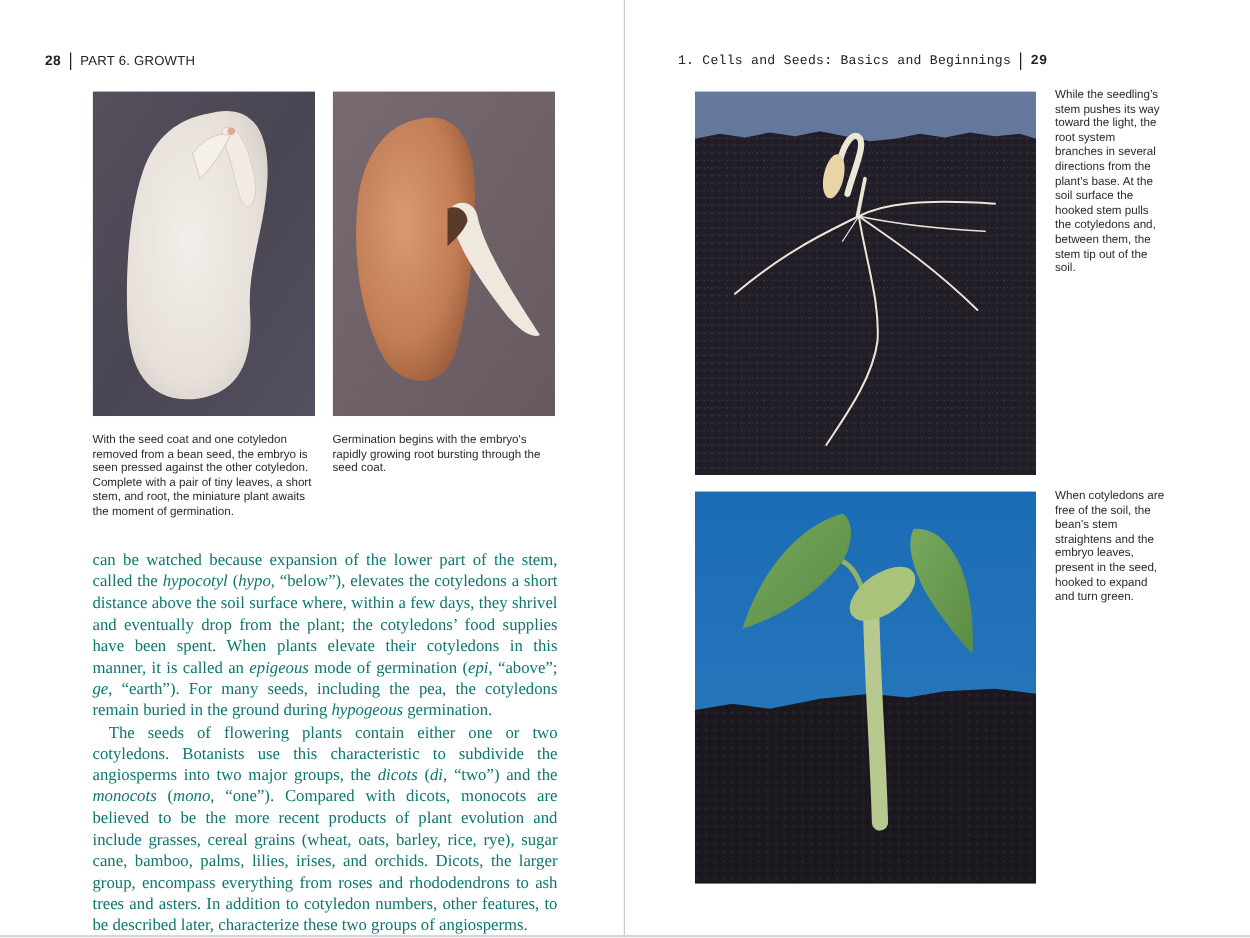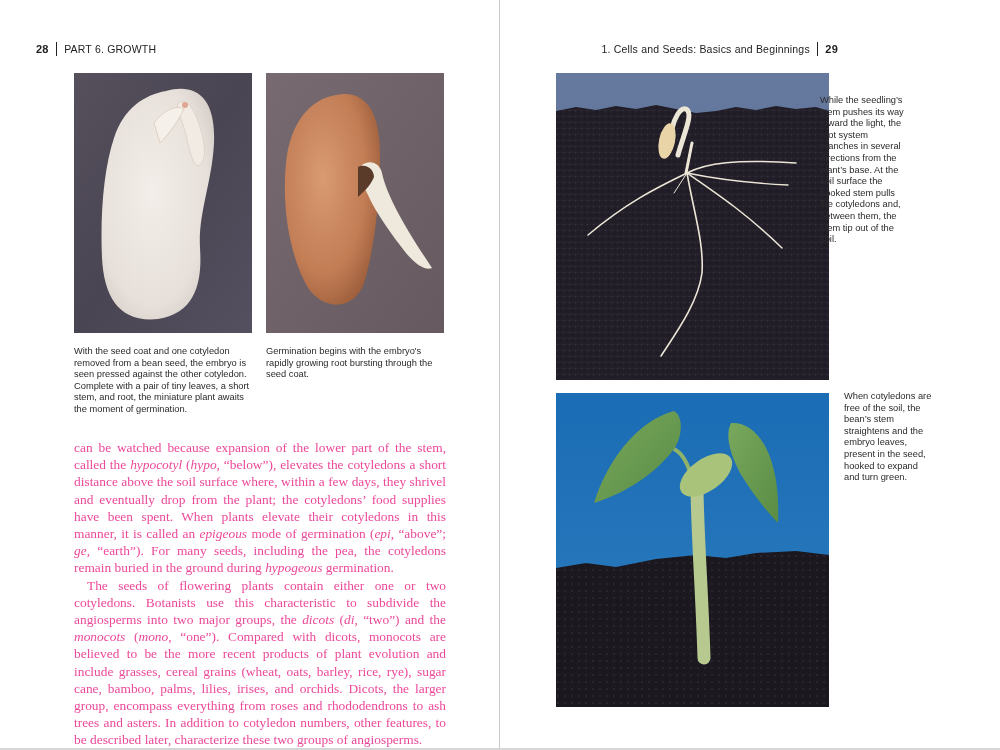--- a/index.html
+++ b/index.html
@@ -13,34 +13,34 @@
     .gutter { position: absolute; left: 499px; top: 0; width: 1px; height: 750px; background: #c9c9c9; }
     .bottom-edge { position: absolute; left: 0; top: 748px; width: 1000px; height: 2px; background: #d6d6d6; }
 
     .running-head {
       position: absolute; top: 42px; font-size: 10.5px; letter-spacing: 0.2px;
       display: flex; align-items: center; color: #222; white-space: nowrap;
     }
     .running-head .pg { font-weight: bold; font-size: 11px; }
     .running-head .bar { display: inline-block; width: 1.5px; height: 14px; background: #222; margin: 0 7px; }
     .rh-left { left: 36px; }
-    .rh-right { right: 34px; }
+    .rh-right { right: 34px; font-family: Liberation Mono, monospace; }
 
     .photo { position: absolute; overflow: hidden; }
     .photo svg { display: block; width: 100%; height: 100%; }
 
     .caption {
       position: absolute; font-size: 9.3px; line-height: 11.6px; color: #2a2a2a;
       font-family: "Liberation Sans", sans-serif;
     }
 
     .body-text {
       position: absolute; left: 74px; top: 439px; width: 372px;
       font-family: "Liberation Serif", serif; font-size: 13.4px; line-height: 17.2px;
-      color: #ec4899; text-align: justify;
+      color: #0f766e; text-align: justify;
     }
     .body-text p { margin: 0; }
     .body-text p.indent { text-indent: 13px; }
     .body-text em { font-style: italic; }
   </style>
 </head>
 <body>
 
 <div class="spread">
 
@@ -131,21 +131,21 @@
         <path d="M131 100 C 150 90, 180 86, 240 90" stroke-width="1.6"></path>
         <path d="M131 100 C 160 106, 190 110, 232 112" stroke-width="1.4"></path>
         <path d="M131 100 C 160 120, 190 140, 226 175" stroke-width="1.5"></path>
         <path d="M131 100 C 138 140, 148 170, 146 200 C 142 230, 120 260, 105 283" stroke-width="1.6"></path>
         <path d="M131 100 L 118 120" stroke-width="1"></path>
       </g>
       <ellipse cx="111" cy="68" rx="8" ry="18" fill="#e9d4a8" transform="rotate(12 111 68)"></ellipse>
     </svg>
   </div>
 
-  <div class="caption" style="left:820px; top:70px; width:84px;margin-top:25px;">While the seedling’s stem pushes its way toward the light, the root system branches in several directions from the plant’s base. At the soil surface the hooked stem pulls the cotyledons and, between them, the stem tip out of the soil.</div>
+  <div class="caption" style="left:844px; top:70px; width:84px;">While the seedling’s stem pushes its way toward the light, the root system branches in several directions from the plant’s base. At the soil surface the hooked stem pulls the cotyledons and, between them, the stem tip out of the soil.</div>
 
   <div class="photo" style="left:556px; top:393px; width:273px; height:314px;">
     <svg viewBox="0 0 273 314" preserveAspectRatio="none">
       <defs>
         <linearGradient id="g4sky" x1="0" y1="0" x2="0" y2="1">
           <stop offset="0" stop-color="#1a6cb4"></stop>
           <stop offset="1" stop-color="#2e7dc0"></stop>
         </linearGradient>
         <pattern id="soilpat2" width="7" height="7" patternUnits="userSpaceOnUse">
           <rect width="7" height="7" fill="#1b1820"></rect>

